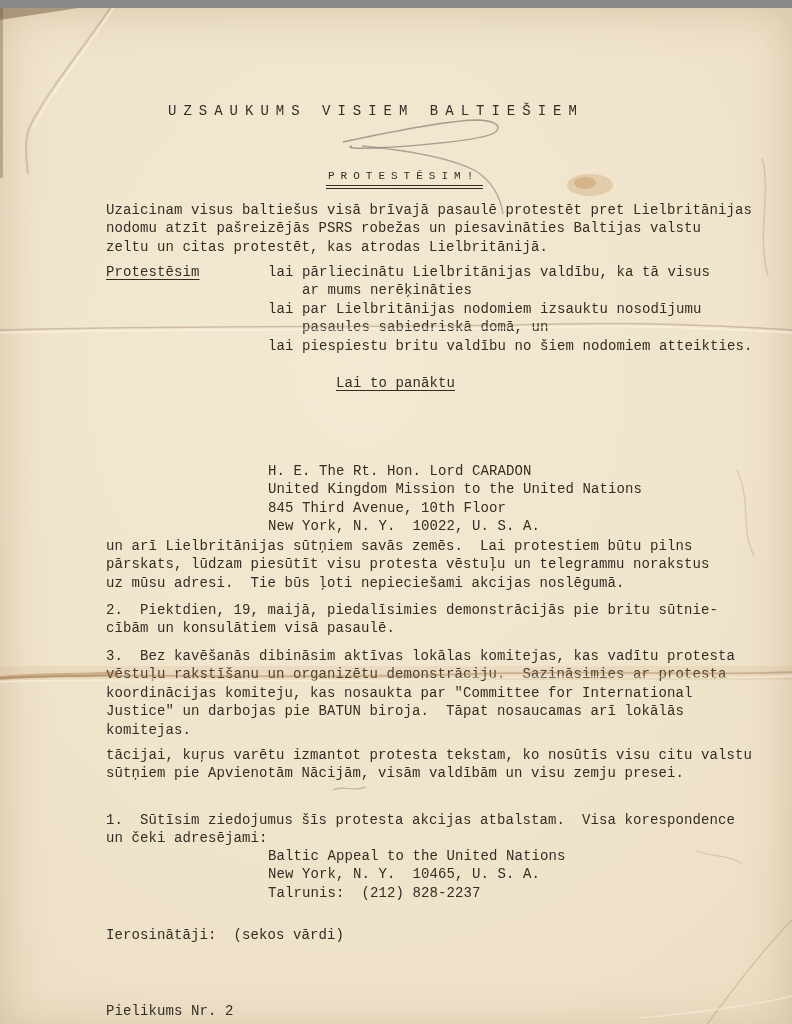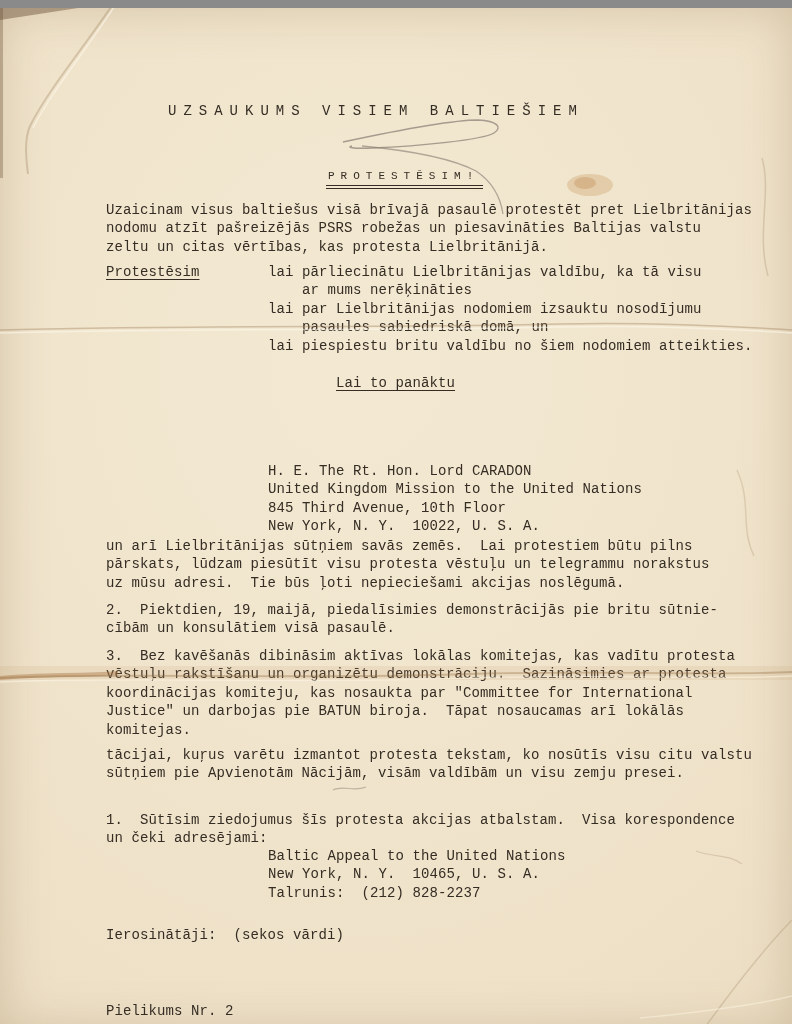--- a/index.html
+++ b/index.html
@@ -24,25 +24,25 @@
 <body>
 
 <div class="stage">
 
   <div class="txt title" style="left:168px;top:94px;">UZSAUKUMS VISIEM BALTIEŠIEM</div>
 
   <div class="txt" style="left:292px;top:140px;">
     <span class="subtitle">PROTESTĒSIM!</span>
   </div>
 
-  <div class="txt" style="left:106px;top:193px;"><div class="line">Uzaicinam visus baltiešus visā brīvajā pasaulē protestēt pret Lielbritānijas</div><div class="line">nodomu atzīt pašreizējās PSRS robežas un piesavināties Baltijas valstu</div><div class="line">zeltu un citas vērtības, kas protesta Lielbritānijā.</div></div>
+  <div class="txt" style="left:106px;top:193px;"><div class="line">Uzaicinam visus baltiešus visā brīvajā pasaulē protestēt pret Lielbritānijas</div><div class="line">nodomu atzīt pašreizējās PSRS robežas un piesavināties Baltijas valstu</div><div class="line">zeltu un citas protestēt, kas atrodas Lielbritānijā.</div></div>
 
   <div class="txt ul" style="left:106px;top:255px;">Protestēsim</div>
 
-  <div class="txt" style="left:268px;top:255px;"><div class="line">lai pārliecinātu Lielbritānijas valdību, ka tā visu</div><div class="line">    ar mums nerēķināties</div><div class="line">lai par Lielbritānijas nodomiem izsauktu nosodījumu</div><div class="line">    pasaules sabiedriskā domā, un</div><div class="line">lai piespiestu britu valdību no šiem nodomiem atteikties.</div></div>
+  <div class="txt" style="left:268px;top:255px;"><div class="line">lai pārliecinātu Lielbritānijas valdību, ka tā visus</div><div class="line">    ar mums nerēķināties</div><div class="line">lai par Lielbritānijas nodomiem izsauktu nosodījumu</div><div class="line">    pasaules sabiedriskā domā, un</div><div class="line">lai piespiestu britu valdību no šiem nodomiem atteikties.</div></div>
 
   <div class="txt ul" style="left:336px;top:366px;">Lai to panāktu</div>
 
 
   <div class="txt" style="left:268px;top:454px;"><div class="line">H. E. The Rt. Hon. Lord CARADON</div><div class="line">United Kingdom Mission to the United Nations</div><div class="line">845 Third Avenue, 10th Floor</div><div class="line">New York, N. Y.  10022, U. S. A.</div></div>
 
   <div class="txt" style="left:106px;top:529px;"><div class="line">un arī Lielbritānijas sūtņiem savās zemēs.  Lai protestiem būtu pilns</div><div class="line">pārskats, lūdzam piesūtīt visu protesta vēstuļu un telegrammu norakstus</div><div class="line">uz mūsu adresi.  Tie būs ļoti nepieciešami akcijas noslēgumā.</div></div>
 
   <div class="txt" style="left:106px;top:593px;"><div class="line">2.  Piektdien, 19, maijā, piedalīsimies demonstrācijās pie britu sūtnie-</div><div class="line">cībām un konsulātiem visā pasaulē.</div></div>
 

